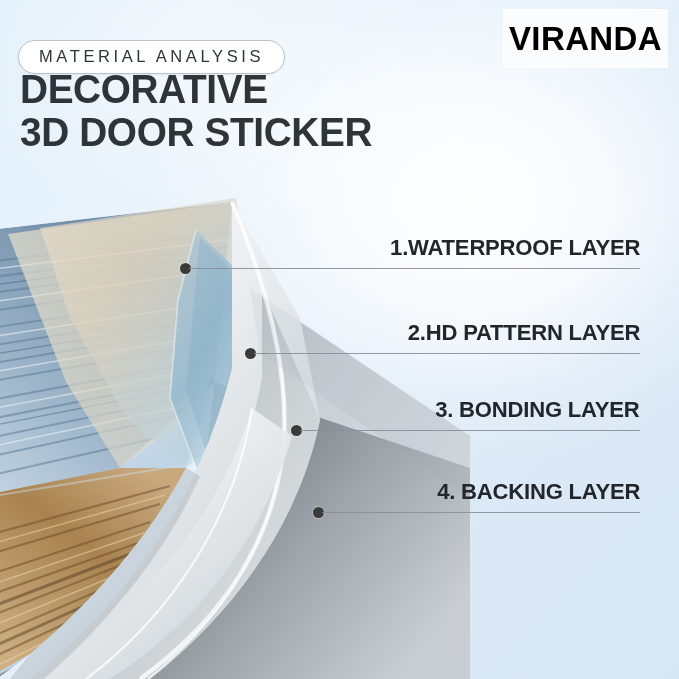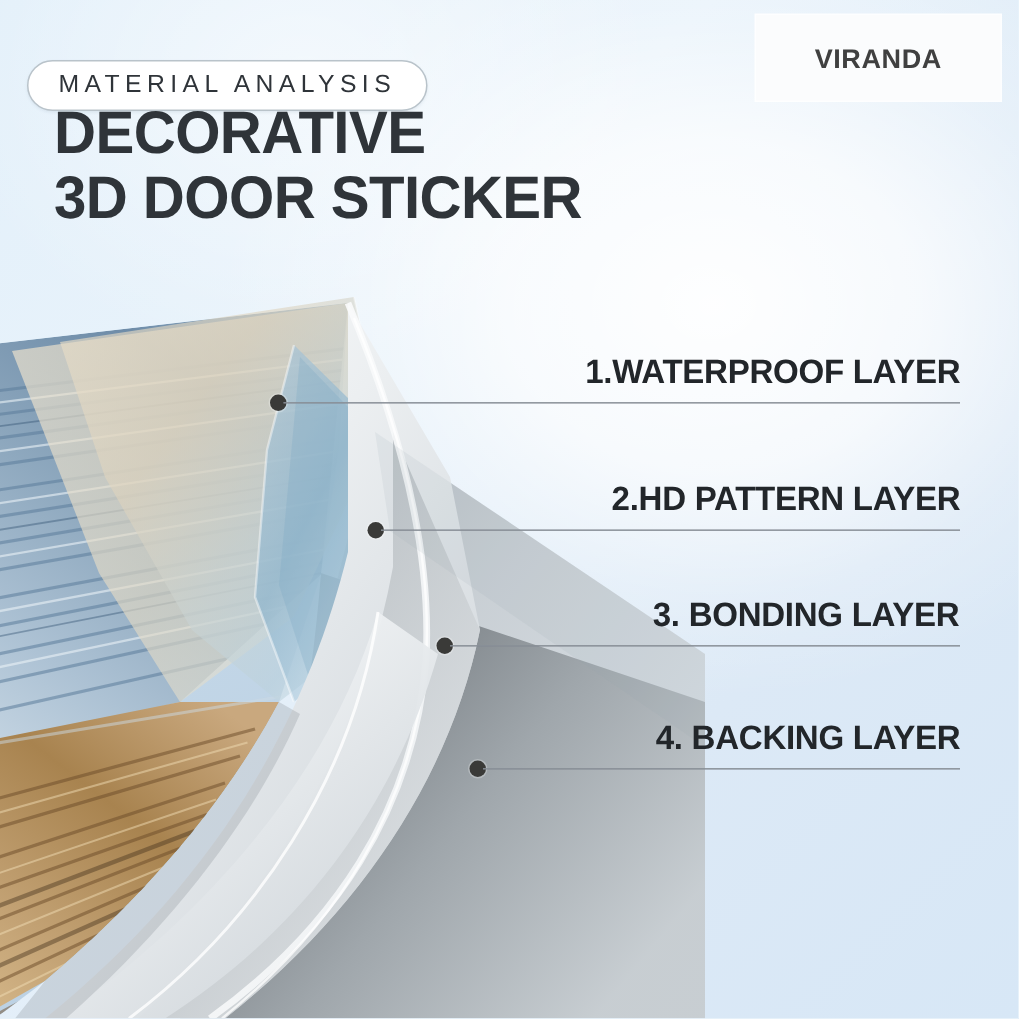--- a/index.html
+++ b/index.html
@@ -36,37 +36,37 @@
     position:absolute;left:18px;top:24px;
     padding:7px 20px 8px 20px;
     border:1.3px solid #b9c3ca;border-radius:999px;
     background:#ffffff;
     font-size:16.5px;letter-spacing:3.6px;color:#2f3439;
     white-space:nowrap;line-height:1;
     box-shadow:0 1px 2px rgba(120,140,160,.14);
     margin-top:16px;
   }
   .title-wrap{
-    position:absolute;left:20px;top:68px;margin-left:16px;
+    position:absolute;left:20px;top:68px;
   }
   .title-line{
     font-size:40px;font-weight:700;color:#2f3439;
     letter-spacing:-.4px;line-height:1.08;
     white-space:nowrap;
     transform:scaleX(.97);transform-origin:left center;
   }
   
   .brand-box{
     position:absolute;left:504px;top:10px;width:163px;height:57px;
     background:#fbfcfd;
     display:flex;align-items:center;justify-content:center;
     box-shadow:0 0 0 1px rgba(255,255,255,.9);
   }
   .brand-text{
-    font-size:18px;font-weight:700;color:#404040;letter-spacing:.4px;
+    font-size:33px;font-weight:700;color:#000000;letter-spacing:.4px;
     line-height:1;
   }
   
   .art{position:absolute;left:0;top:168px;width:470px;height:511px;}
   .art svg{display:block;}
   
   .callout{position:absolute;height:0;}
   .co-line{
     position:absolute;height:1px;background:#7d848b;opacity:.75;top:0;
   }

